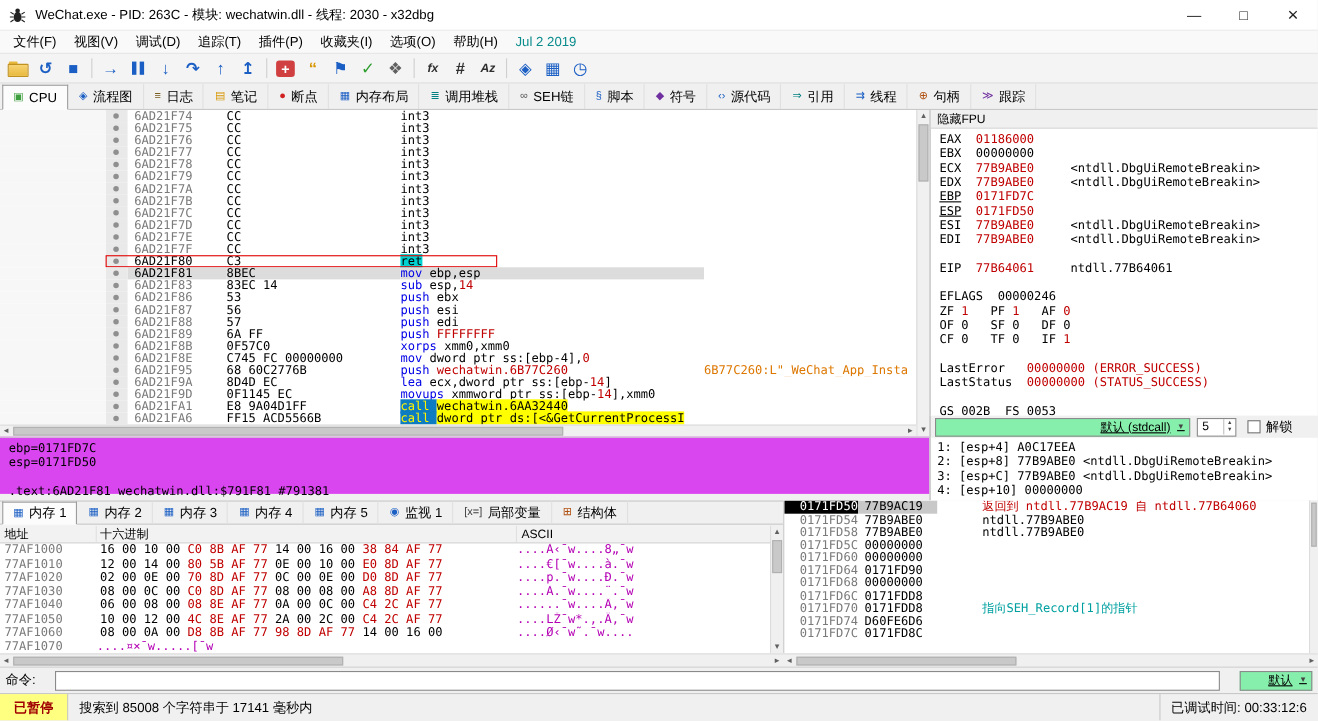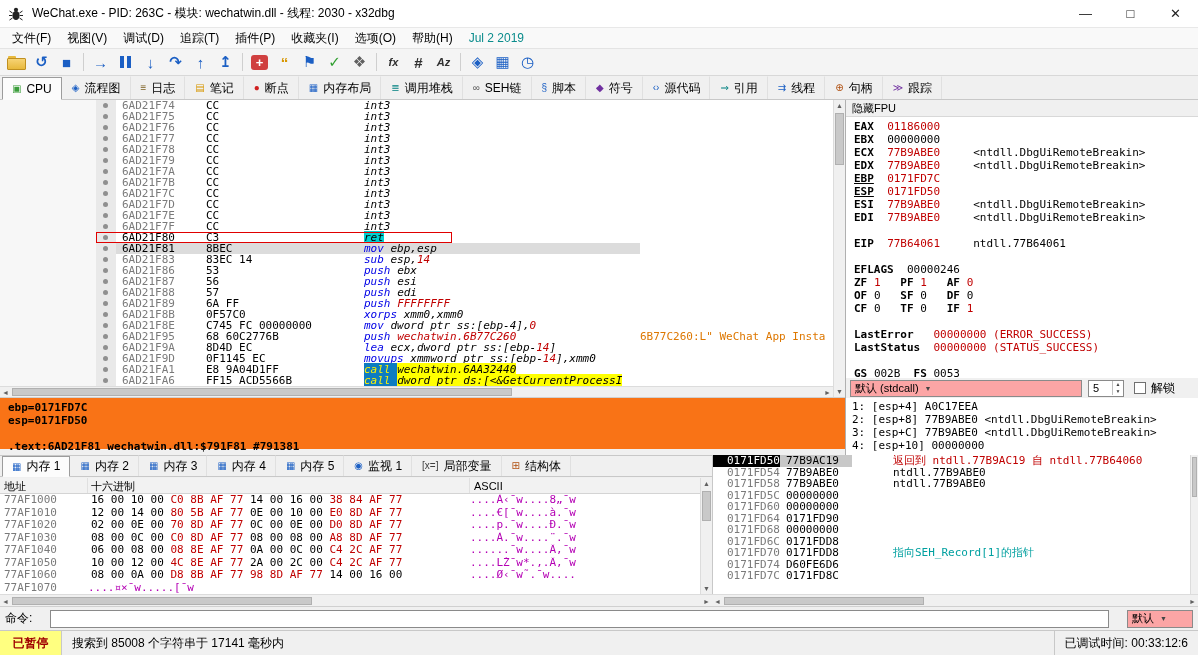--- a/index.html
+++ b/index.html
@@ -35,52 +35,52 @@
   .tab.active{background:#fcfcfc;border:1px solid #9c9c9c;border-bottom:1px solid #fcfcfc;margin-bottom:-1px;}
   .ticon{margin-right:5px;font-size:10px;line-height:10px;}
 
   
   .disasm{position:absolute;top:100px;left:0;width:833px;height:286px;background:#fff;overflow:hidden;}
   .drow{position:relative;display:flex;height:11px;line-height:11px;font-family:"DejaVu Sans Mono",monospace;font-size:11px;white-space:pre;}
   .dgut{flex:0 0 116px;background:linear-gradient(to right,#f7f7f7 96px,#e9e9e9 96px);position:relative;}
   .dgut::after{content:'';position:absolute;left:103px;top:3px;width:5px;height:5px;border-radius:50%;background:#8f8f8f;}
   .daddr{flex:0 0 90px;padding-left:6px;color:#7a7a7a;}
   .dbytes{flex:0 0 158px;}
-  .dins{flex:0 0 276px;font-style:italic;}
+  .dins{flex:0 0 276px;}
   .dcmt{flex:1;overflow:hidden;}
   .dsel .daddr{color:#000;}
   .dcur .daddr,.dcur .dbytes,.dcur .dins{background:#dcdcdc;color:#000;}
   .selbox{position:absolute;left:96px;top:0;width:356px;height:11px;border:1px solid #e00000;pointer-events:none;}
 
   .k{color:#000;} .m{color:#0000e6;} .n{color:#c00000;}
   .cm{background:#0d7cc0;color:#fff200;}
   .cy{background:#ffff00;color:#000;}
   .ret{background:#00d2d2;color:#000;}
   .cmt{color:#dd7700;}
 
   
   .vscroll{position:absolute;background:#f0f0f0;border-left:1px solid #dcdcdc;}
   .hscroll{position:absolute;background:#f0f0f0;border-top:1px solid #dcdcdc;}
   .sarr{position:absolute;font-size:7px;color:#606060;width:11px;text-align:center;line-height:11px;}
   .sthumb{position:absolute;background:#c9c9c9;border:1px solid #b0b0b0;}
 
   
-  .infopane{position:absolute;top:397px;left:0;width:845px;height:52px;background:#f97316;border-top:1px solid #d0d0d0;padding:3px 8px;font-weight:bold;}
+  .infopane{position:absolute;top:397px;left:0;width:845px;height:52px;background:#d946ef;border-top:1px solid #d0d0d0;padding:3px 8px;}
   .iline{height:13px;line-height:13px;font-family:"DejaVu Sans Mono",monospace;font-size:11px;white-space:pre;}
 
   
   .regpane{position:absolute;top:100px;left:845px;width:353px;height:278px;background:#fff;border-left:1px solid #b0b0b0;overflow:hidden;}
   .fpubar{height:17px;background:#f0f0f0;border-bottom:1px solid #d8d8d8;display:flex;align-items:center;padding-left:6px;font-size:11px;}
   .rlines{padding:3px 0 0 8px;}
   .rline{height:13px;line-height:13px;font-family:"DejaVu Sans Mono",monospace;font-size:11px;white-space:pre;}
-  .rl{font-weight:bold;color:#000;} .rv{color:#c00000;} .rk{color:#000;} .u{text-decoration:underline;}
+  .rl{font-weight:normal;color:#000;} .rv{color:#c00000;} .rk{color:#000;} .u{text-decoration:underline;}
 
   
   .convrow{position:absolute;top:378px;left:845px;width:353px;height:20px;background:#f0f0f0;border-left:1px solid #b0b0b0;display:flex;align-items:center;padding:0 4px;}
-  .dd{background:#fca5a5;border:1px solid #8a8a8a;height:17px;display:flex;align-items:center;justify-content:flex-start;padding:0 4px;font-size:11px;}
+  .dd{background:#86efac;border:1px solid #8a8a8a;height:17px;display:flex;align-items:center;justify-content:flex-end;padding:0 4px;font-size:11px;text-decoration:underline;}
   .dd .ddarr{font-size:7px;color:#444;margin-left:6px;}
   .convdd{width:232px;}
   .spin{width:36px;height:17px;background:#fff;border:1px solid #8a8a8a;margin-left:6px;display:flex;align-items:center;}
   .spinval{flex:1;padding-left:4px;font-size:11px;}
   .spinarrs{width:11px;display:flex;flex-direction:column;border-left:1px solid #c0c0c0;}
   .spinarrs i{font-style:normal;font-size:5px;line-height:7px;text-align:center;color:#444;}
   .chk{width:12px;height:12px;background:#fff;border:1px solid #707070;margin-left:10px;flex:0 0 12px;}
   .chklbl{margin-left:5px;font-size:12px;}
 
   

